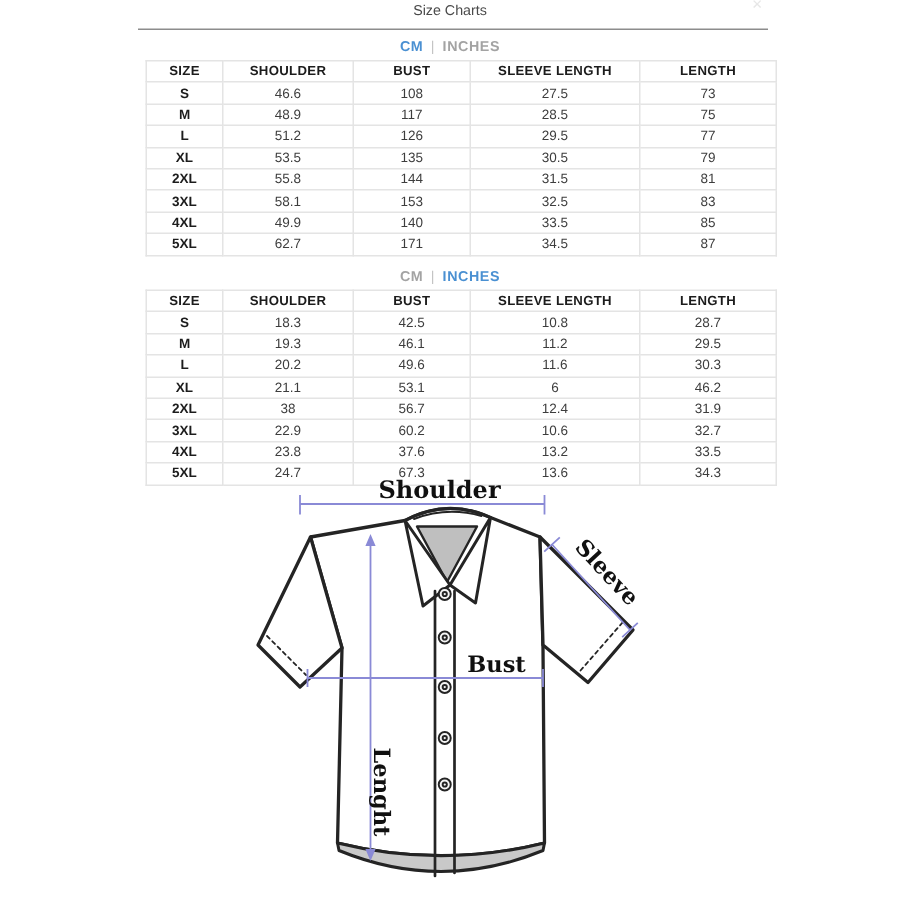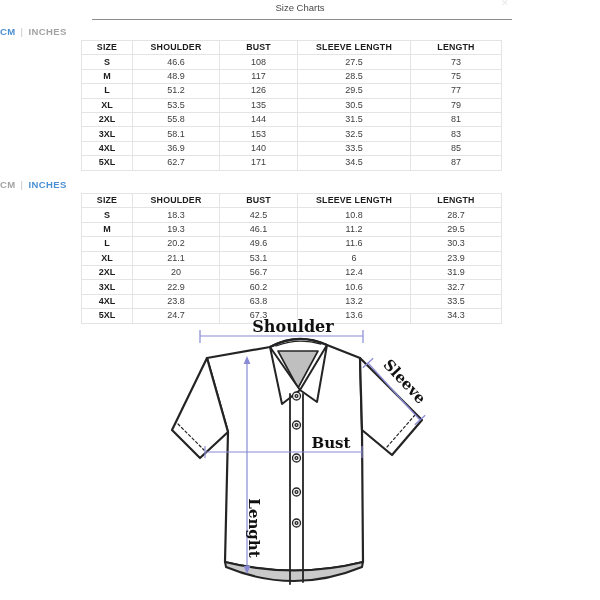--- a/index.html
+++ b/index.html
@@ -2,27 +2,27 @@
 <html><head>
 <meta charset="utf-8">
 <style>
   html,body{margin:0;padding:0;background:#fff;}
   .sheet{position:relative;width:600px;height:600px;background:#ffffff;overflow:hidden;
          font-family:"Liberation Sans",sans-serif;}
   .title{position:absolute;top:2px;left:0;right:0;text-align:center;
          font-size:9.5px;color:#4a4a4a;}
   .divider{position:absolute;top:19px;left:92px;width:420px;height:1px;background:#8c8c8c;}
   .close{position:absolute;top:-2px;left:501px;color:#cfcfcf;font-size:9px;opacity:.5;cursor:pointer;}
-  .toggle{position:absolute;left:0;right:0;text-align:left;font-size:9.5px;
+  .toggle{position:absolute;left:0;right:0;text-align:center;font-size:9.5px;
           letter-spacing:.4px;color:#a3a3a3;font-weight:bold;}
   .toggle .active{color:#4a90d2;}
   .toggle .sep{color:#c4c4c4;font-weight:normal;margin:0 5px;}
   #toggle-cm{top:26px;}
   #toggle-in{top:179px;}
-  table.size-table{position:absolute;left:81px;width:415px;border-collapse:collapse;
+  table.size-table{position:absolute;left:97px;width:415px;border-collapse:collapse;
           table-layout:fixed;font-size:9px;color:#3d3d3d;}
   #table-cm{top:40px;}
   #table-in{top:193px;}
   .size-table th,.size-table td{border:1px solid #e4e4e4;text-align:center;padding:0;
           height:13.4px;line-height:13px;overflow:hidden;white-space:nowrap;}
   .size-table th{font-weight:bold;color:#1c1c1c;font-size:8.8px;letter-spacing:.2px;}
   .size-table td{font-weight:normal;}
   .size-table td.size-col{font-weight:bold;color:#1c1c1c;}
   .size-table th:nth-child(1){width:50px;}
   .size-table th:nth-child(2){width:86px;}
@@ -92,21 +92,21 @@
         </tr>
         <tr>
           <td class="size-col">3XL</td>
           <td>58.1</td>
           <td>153</td>
           <td>32.5</td>
           <td>83</td>
         </tr>
         <tr>
           <td class="size-col">4XL</td>
-          <td>36.9</td>
+          <td>49.9</td>
           <td>140</td>
           <td>33.5</td>
           <td>85</td>
         </tr>
         <tr>
           <td class="size-col">5XL</td>
           <td>62.7</td>
           <td>171</td>
           <td>34.5</td>
           <td>87</td>
@@ -148,40 +148,40 @@
           <td>20.2</td>
           <td>49.6</td>
           <td>11.6</td>
           <td>30.3</td>
         </tr>
         <tr>
           <td class="size-col">XL</td>
           <td>21.1</td>
           <td>53.1</td>
           <td>6</td>
-          <td>23.9</td>
+          <td>46.2</td>
         </tr>
         <tr>
           <td class="size-col">2XL</td>
-          <td>20</td>
+          <td>38</td>
           <td>56.7</td>
           <td>12.4</td>
           <td>31.9</td>
         </tr>
         <tr>
           <td class="size-col">3XL</td>
           <td>22.9</td>
           <td>60.2</td>
           <td>10.6</td>
           <td>32.7</td>
         </tr>
         <tr>
           <td class="size-col">4XL</td>
           <td>23.8</td>
-          <td>63.8</td>
+          <td>37.6</td>
           <td>13.2</td>
           <td>33.5</td>
         </tr>
         <tr>
           <td class="size-col">5XL</td>
           <td>24.7</td>
           <td>67.3</td>
           <td>13.6</td>
           <td>34.3</td>
         </tr>

